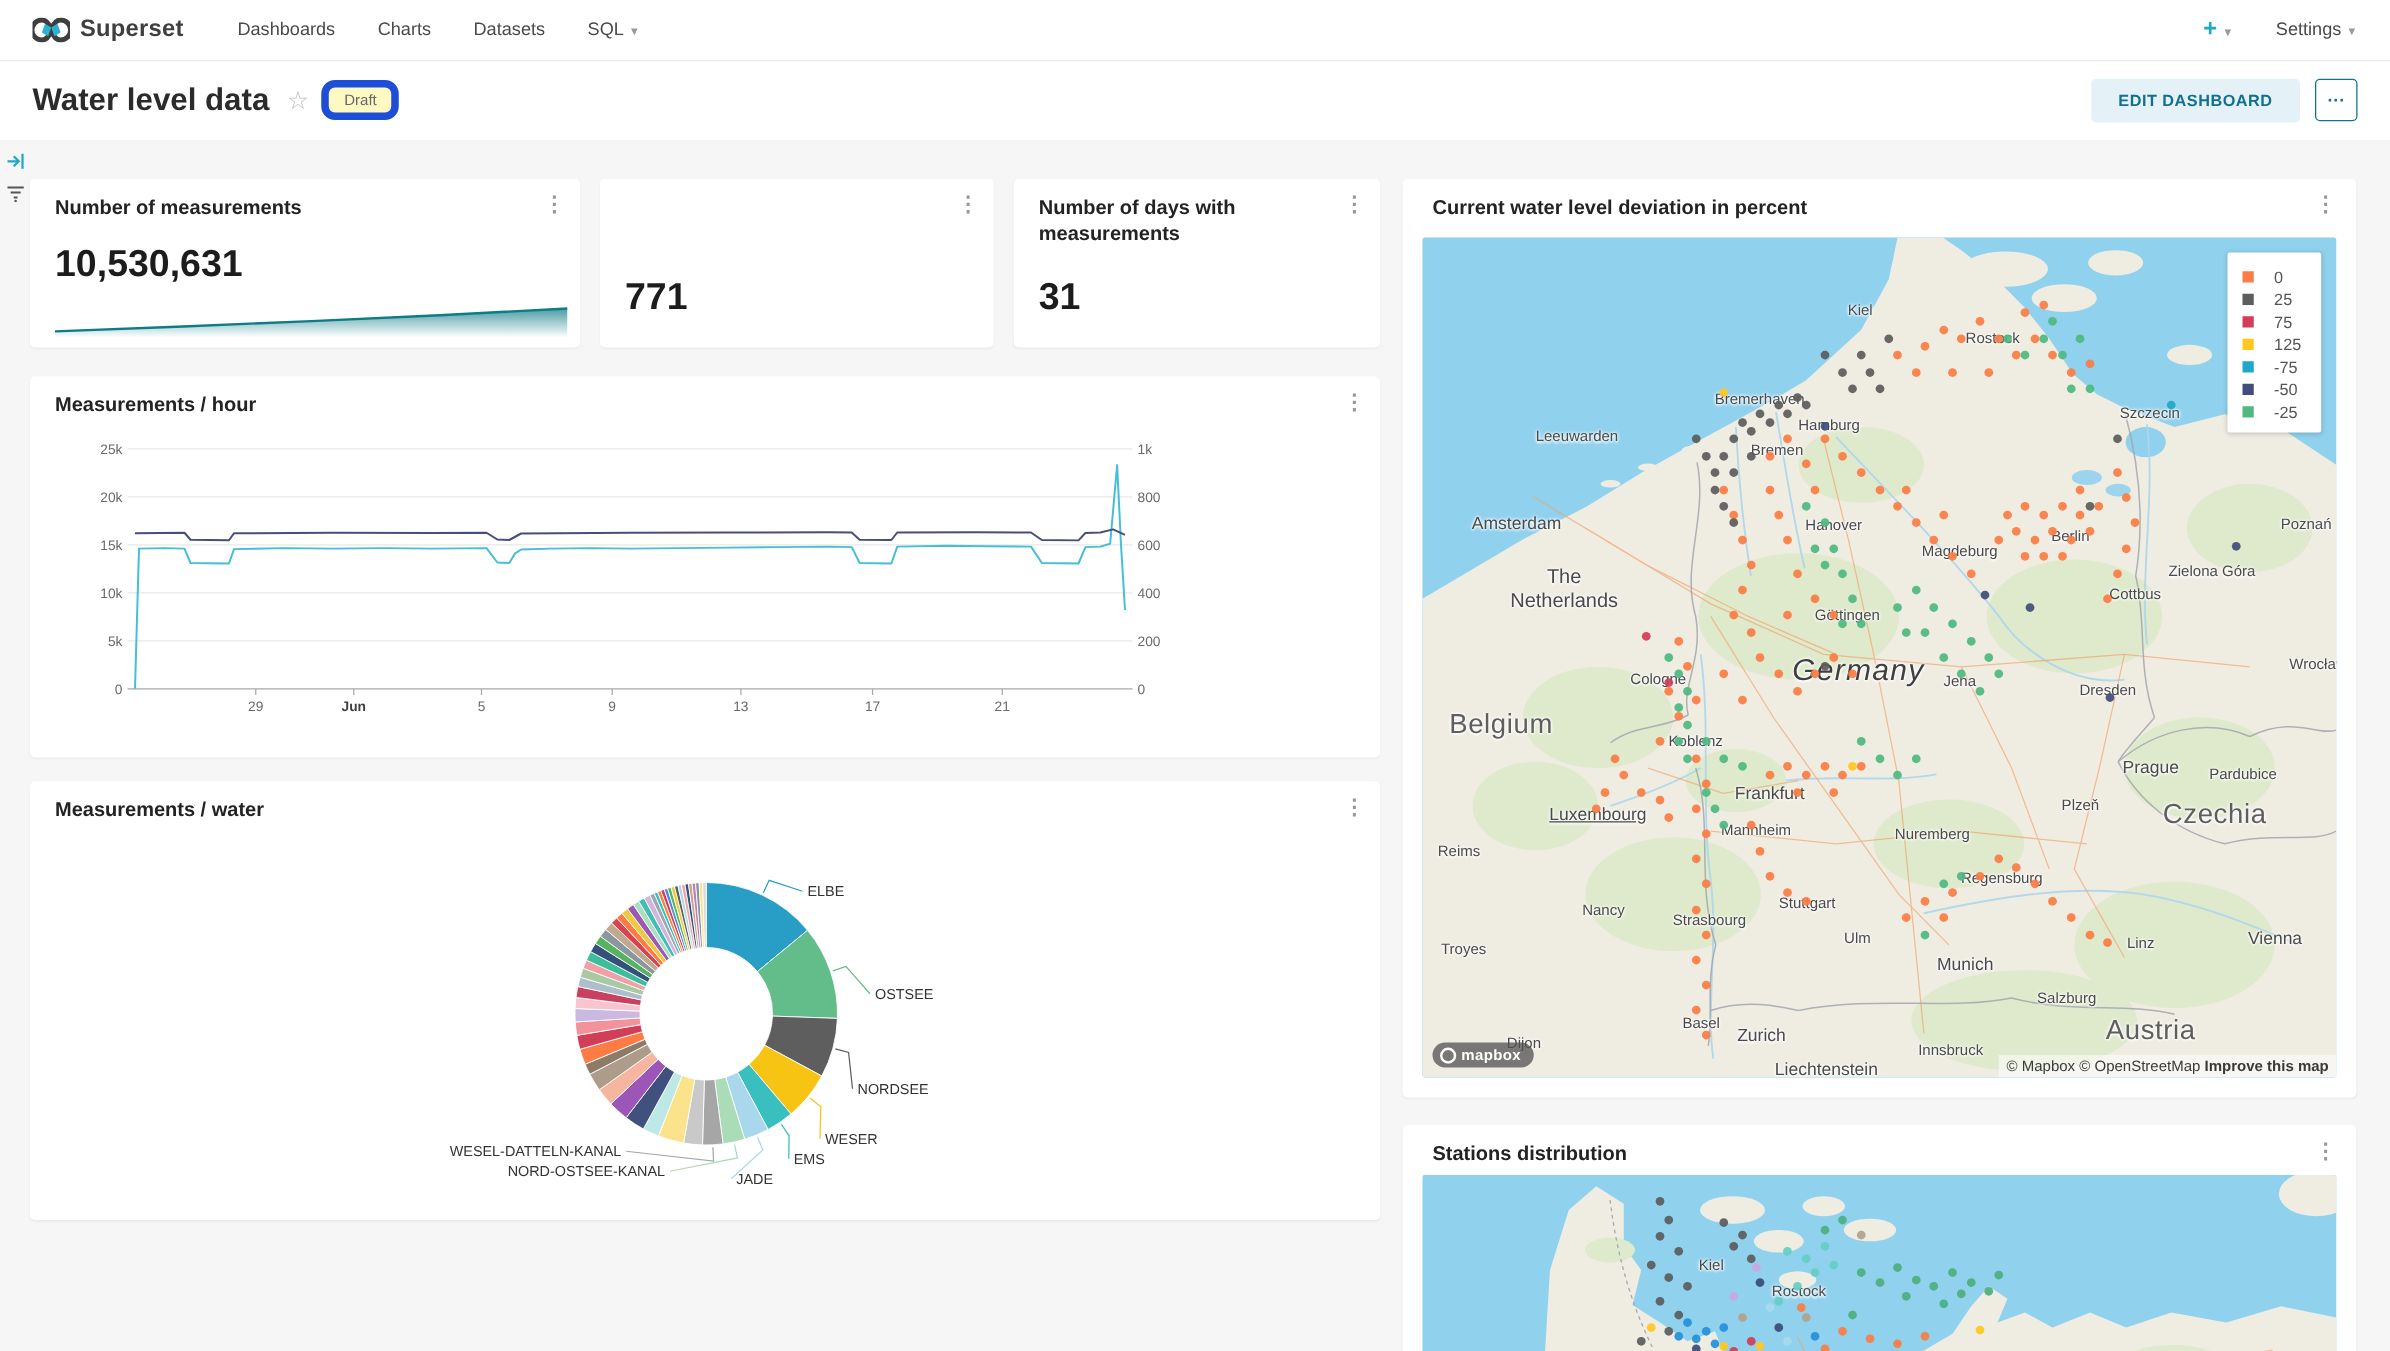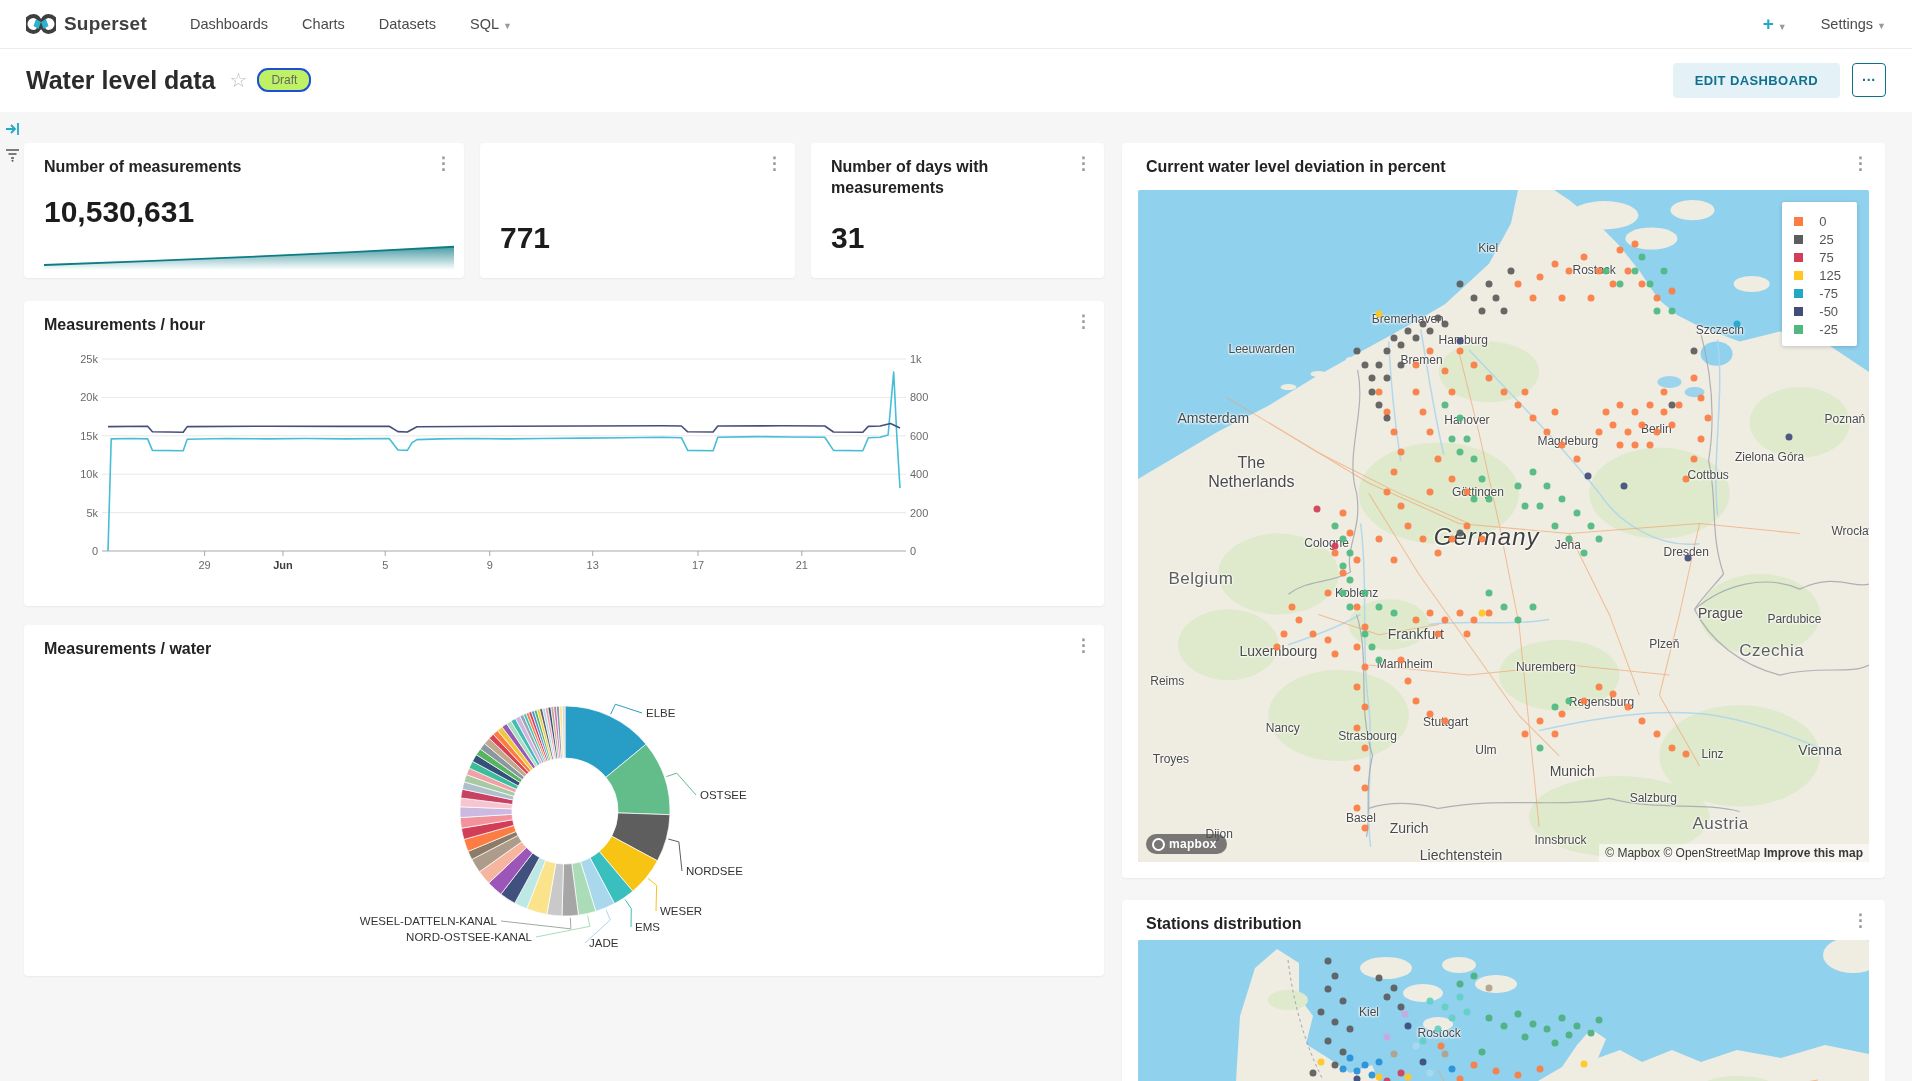--- a/index.html
+++ b/index.html
@@ -13,21 +13,21 @@
   .nav-item{font-size:14.5px;color:#4A4A4A;margin:0 17px;cursor:pointer}
   .caret{font-size:9px;color:#9A9A9A;margin-left:4px}
   .nav-right{margin-left:auto;display:flex;align-items:center;gap:34px}
   .plus{color:#20A7C9;font-size:19px;font-weight:bold;cursor:pointer}
   .settings{font-size:14.5px;color:#4A4A4A;cursor:pointer}
   
   .title-bar{position:absolute;top:48px;left:0;right:0;height:64px;background:#fff;
              display:flex;align-items:center;padding:0 26px;z-index:5}
   .page-title{font-size:25px;font-weight:bold;color:#2B2B2B;margin:0}
   .fav-star{font-size:20px;color:#BDBDBD;margin-left:14px;cursor:pointer}
-  .badge{margin-left:10px;background:#bef264;border:2px solid #1d4ed8;color:#666;
+  .badge{margin-left:10px;background:#fef9c3;border:6px solid #1d4ed8;color:#666;
          font-size:12px;border-radius:11px;padding:3px 12px}
   .edit-btn{margin-left:auto;background:#E4F2F8;color:#11708E;font-size:13px;font-weight:bold;
             letter-spacing:.4px;border:none;border-radius:4px;padding:10px 22px;cursor:pointer}
   .more-btn{margin-left:12px;background:#fff;color:#11708E;border:1px solid #11708E;border-radius:4px;
             width:34px;height:34px;font-size:14px;font-weight:bold;cursor:pointer;line-height:10px}
   
   .rail{position:absolute;left:0;top:112px;width:24px;display:flex;flex-direction:column;
         align-items:center;gap:12px;padding-top:10px}
   
   .card{position:absolute;background:#fff;border-radius:4px;box-shadow:0 1px 2px rgba(0,0,0,.05)}
@@ -44,21 +44,21 @@
         padding:1px 8px;background:#fff;cursor:pointer}
   .leg-item{display:flex;align-items:center;gap:6px;margin-bottom:9px;cursor:pointer}
   .leg-line{width:22px;height:0;border-top:2px solid}
   .leg-label{font-size:12px;color:#444;white-space:nowrap}
   
   .map-box{position:absolute;left:16px;right:16px;overflow:hidden;background:#90D1EE;border-radius:2px}
   .map-bg{position:absolute;inset:0;width:100%;height:100%}
   .city{position:absolute;transform:translate(-50%,-50%);color:#4A4A4A;font-size:12px;white-space:nowrap;
         text-shadow:0 0 3px #fff,0 0 3px #fff,0 1px 2px #fff;pointer-events:none;z-index:2}
   .city.m{font-size:14px}
-  .city.c{font-size:17px;color:#5E5E5E;letter-spacing:.5px}
+  .city.c{font-size:22px;color:#5E5E5E;letter-spacing:.5px}
   .city.cb{font-size:24px;color:#3F3F3F;letter-spacing:1px}
   .city.wrap{white-space:normal;width:100px;text-align:center;line-height:1.15;font-size:16px}
   .dot{position:absolute;width:7px;height:7px;border-radius:50%;transform:translate(-50%,-50%);
        opacity:.93;z-index:3;cursor:pointer}
   .map-legend{position:absolute;right:12px;top:12px;background:#fff;border-radius:2px;z-index:4;
               box-shadow:0 1px 4px rgba(0,0,0,.18);padding:10px 16px 8px 12px}
   .map-legend .row{display:flex;align-items:center;gap:16px;height:18px}
   .map-legend .sw{width:9px;height:9px;display:inline-block}
   .map-legend .lb{font-size:13px;color:#555}
   .attrib{position:absolute;right:0;bottom:0;z-index:4;background:rgba(255,255,255,.55);
@@ -583,21 +583,21 @@
       <span class="city s" style="left: 62.4%; top: 11.9%;">Rostock</span>
       <span class="city s" style="left: 79.6%; top: 20.8%;">Szczecin</span>
       <span class="city s" style="left: 96.7%; top: 34.1%;">Poznań</span>
       <span class="city s" style="left: 86.4%; top: 39.8%;">Zielona Góra</span>
       <span class="city s" style="left: 78%; top: 42.4%;">Cottbus</span>
       <span class="city s" style="left: 58.8%; top: 37.4%;">Magdeburg</span>
       <span class="city s" style="left: 70.9%; top: 35.6%;">Berlin</span>
       <span class="city cb" style="left: 47.7%; top: 51.7%; font-style: italic;">Germany</span>
       <span class="city s" style="left: 25.8%; top: 52.6%;">Cologne</span>
       <span class="city s" style="left: 29.9%; top: 60%;">Koblenz</span>
-      <span class="city m" style="left: 19.2%; top: 68.6%;">Luxembourg</span>
+      <span class="city m" style="left: 19.2%; top: 68.6%; text-decoration: underline;">Luxembourg</span>
       <span class="city s" style="left: 4%; top: 73.1%;">Reims</span>
       <span class="city m" style="left: 38%; top: 66%;">Frankfurt</span>
       <span class="city s" style="left: 36.5%; top: 70.5%;">Mannheim</span>
       <span class="city s" style="left: 55.8%; top: 71%;">Nuremberg</span>
       <span class="city s" style="left: 19.8%; top: 80%;">Nancy</span>
       <span class="city s" style="left: 4.5%; top: 84.7%;">Troyes</span>
       <span class="city s" style="left: 31.4%; top: 81.2%;">Strasbourg</span>
       <span class="city s" style="left: 42.1%; top: 79.1%;">Stuttgart</span>
       <span class="city s" style="left: 47.6%; top: 83.3%;">Ulm</span>
       <span class="city s" style="left: 63.4%; top: 76.2%;">Regensburg</span>

